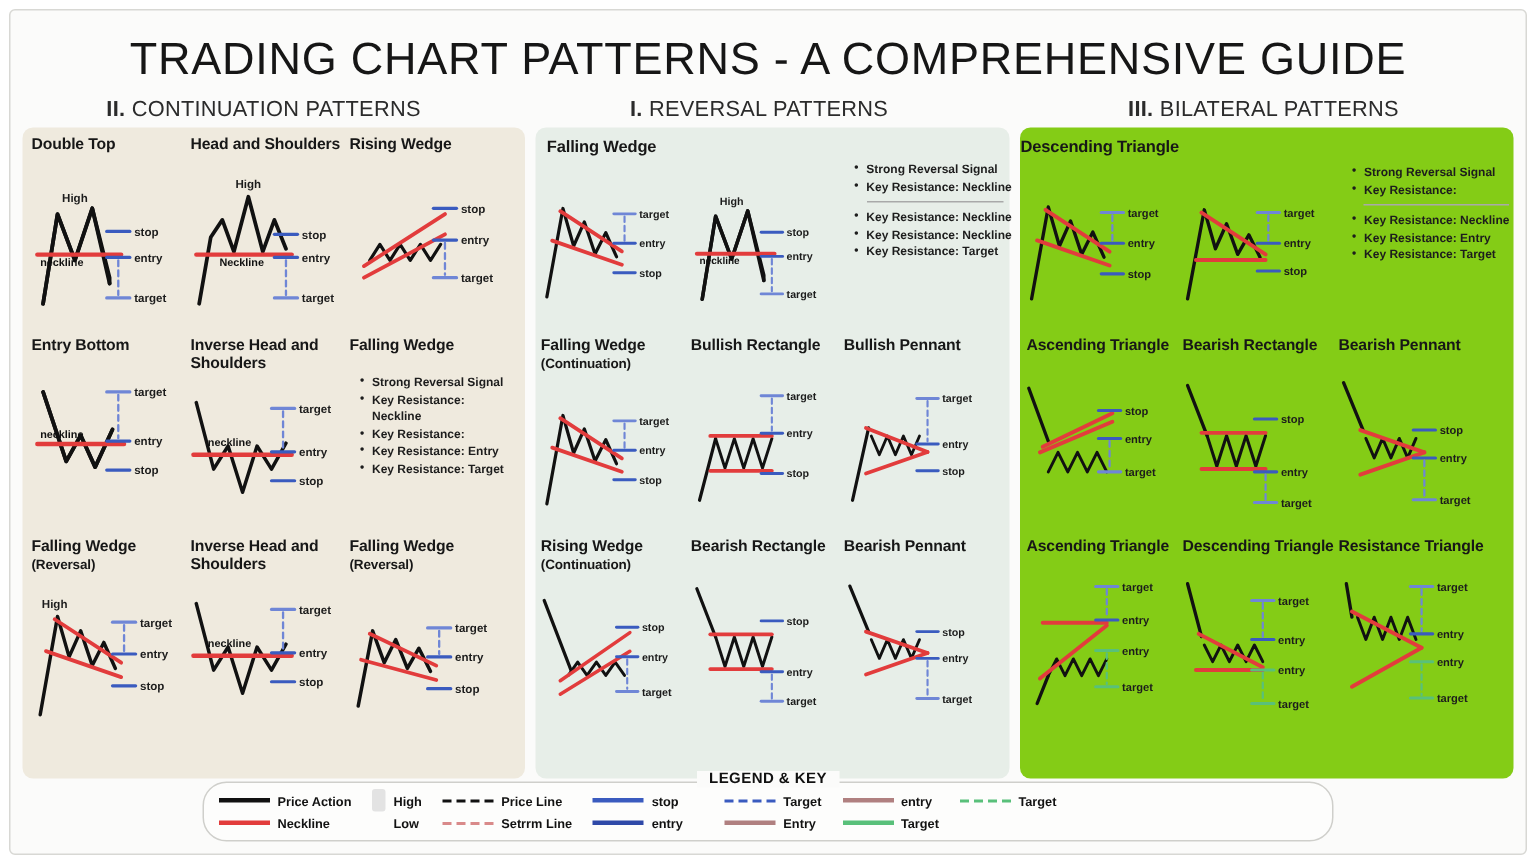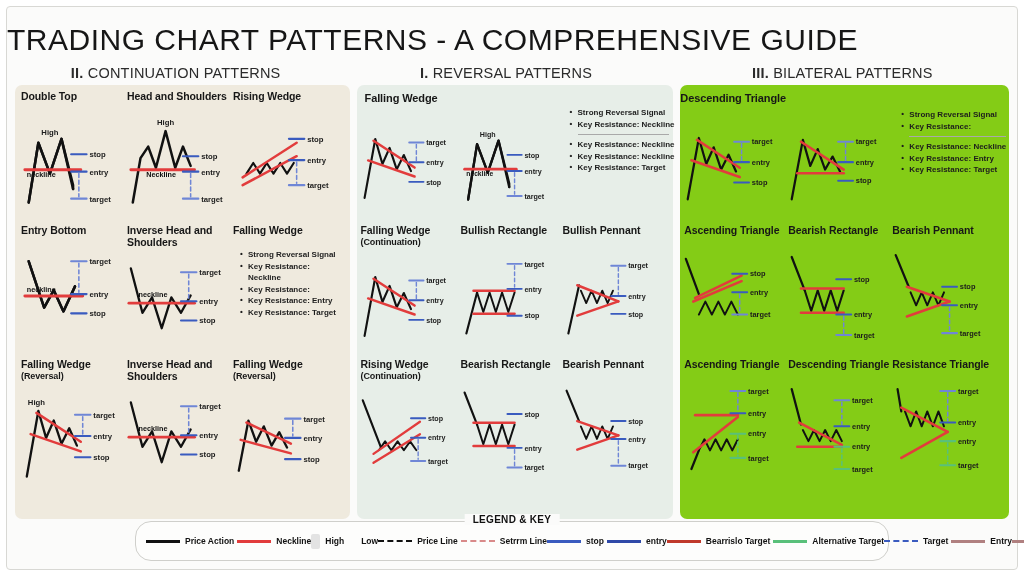--- a/index.html
+++ b/index.html
@@ -8,21 +8,21 @@
     background:#ffffff;
     font-family:"Liberation Sans","DejaVu Sans",sans-serif;
     color:#1a1a1a;
   }
   #poster{
     position:absolute;left:6px;top:6px;width:1012px;height:564px;
     background:#fbfbfa;border:1px solid #d8d8d4;border-radius:4px;
     box-sizing:border-box;display:flex;flex-direction:column;
   }
   .title{
-    font-size:30px;letter-spacing:.5px;
+    text-align:center;font-size:30px;letter-spacing:.5px;
     font-weight:400;color:#161616;margin:16px 0 2px 0;
     font-family:"Liberation Sans","DejaVu Sans",sans-serif;
   }
   .sections{
     display:flex;margin:6px 8px 4px 8px;
   }
   .sec-head{
     font-size:14.5px;letter-spacing:.2px;color:#2b2b2b;text-align:center;
   }
   .sec-head .rn{font-weight:bold;}
@@ -53,21 +53,21 @@
   .legend{
     position:relative;margin:0 120px;border:1px solid #cfcfcb;border-radius:16px;
     background:#fdfdfc;height:40px;display:flex;align-items:center;
     padding:0 10px;box-sizing:border-box;
   }
   .legend-title{
     position:absolute;top:-8px;left:50%;transform:translateX(-50%);
     background:#fbfbfa;padding:0 8px;font-size:10px;font-weight:bold;
     letter-spacing:.3px;color:#111;
   }
-  .lgroup{display:flex;justify-content:center;gap:3px;}
+  .lgroup{display:flex;flex-direction:column;justify-content:center;gap:3px;}
   .lrow{display:flex;align-items:center;gap:5px;height:12px;}
   .lswatch{width:34px;height:3px;flex:0 0 34px;}
   .ltext{font-size:8.5px;font-weight:bold;color:#121212;white-space:nowrap;}
   .lsep{width:14px;}
   .candle{width:9px;height:15px;background:#e3e3e3;border-radius:2px;flex:0 0 9px;}
 </style>
 </head>
 <body>
 
 <div id="poster">
@@ -555,30 +555,20 @@
           <div class="lrow">
             <div class="lswatch" style="background: rgb(58, 91, 191);"></div>
             <div class="ltext">stop</div>
           </div>
           <div class="lrow">
             <div class="lswatch" style="background: rgb(47, 73, 168);"></div>
             <div class="ltext">entry</div>
           </div>
         </div>
         <div class="lsep"></div>
-        <div class="lgroup">
-          <div class="lrow">
-            <div class="lswatch" style="background: rgb(192, 57, 43);"></div>
-            <div class="ltext">Bearrislo Target</div>
-          </div>
-          <div class="lrow">
-            <div class="lswatch" style="background: rgb(89, 192, 122);"></div>
-            <div class="ltext">Alternative Target</div>
-          </div>
-        </div>
         <div class="lsep"></div>
         <div class="lgroup">
           <div class="lrow">
             <div class="lswatch" style="height: 0px; border-top: 2px dashed rgb(58, 91, 191);"></div>
             <div class="ltext">Target</div>
           </div>
           <div class="lrow">
             <div class="lswatch" style="background: rgb(176, 128, 128);"></div>
             <div class="ltext">Entry</div>
           </div>

